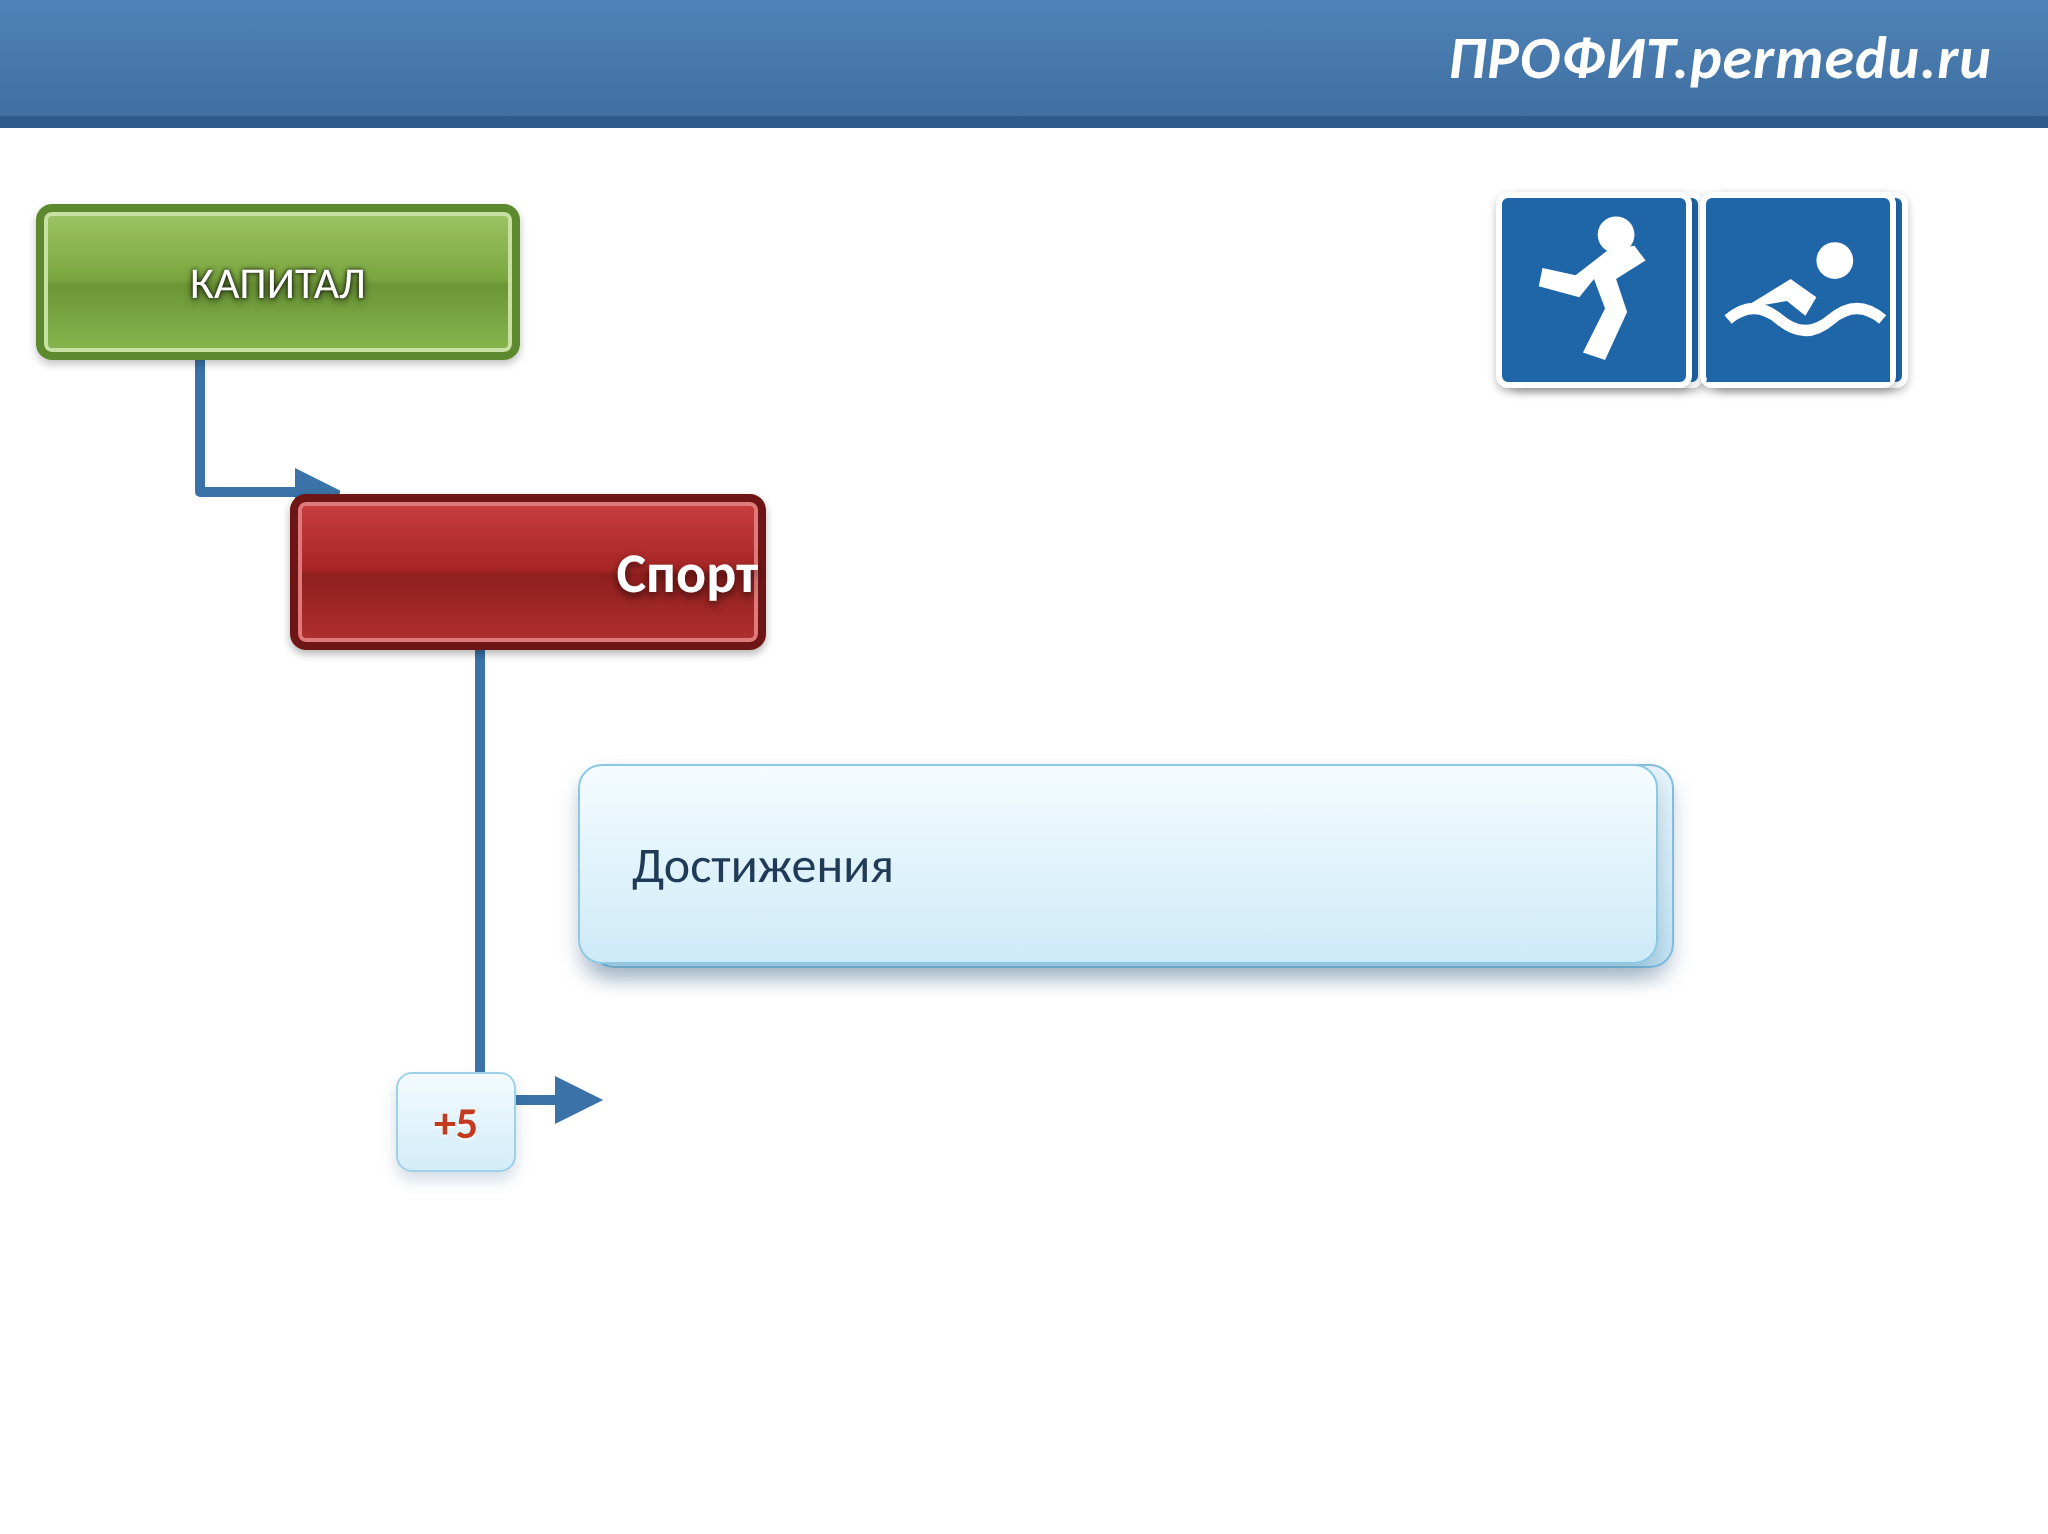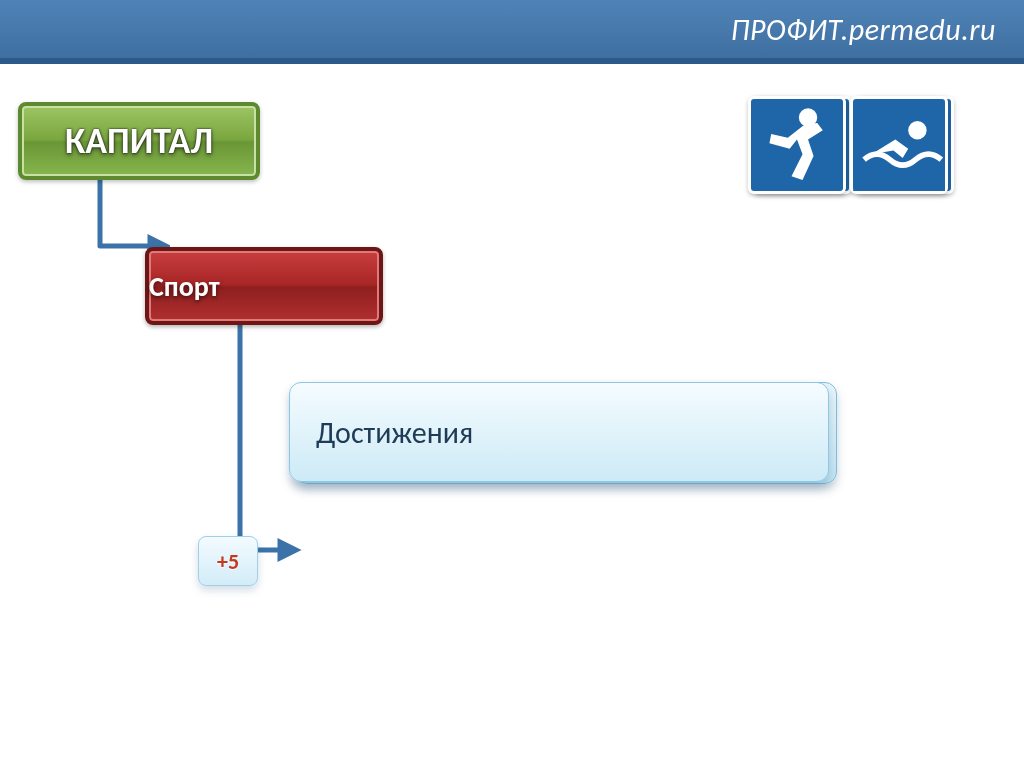--- a/index.html
+++ b/index.html
@@ -1,41 +1,41 @@
 <!DOCTYPE html>
 <html><head>
 <meta charset="utf-8">
 <style>
   html,body{margin:0;padding:0;width:1024px;height:767px;font-family:Calibri,Arial,sans-serif;background:#fff;overflow:hidden}
   .header{background:linear-gradient(#4f83b7,#3f6fa1);height:58px;border-bottom:6px solid #2d5a8a;display:flex;align-items:center;justify-content:flex-end;padding:0 28px}
-  .header-title{color:#fff;font-size:30px;font-style:italic;font-weight:normal;letter-spacing:.5px}
+  .header-title{color:#fff;font-size:30px;font-style:italic;font-weight:bold;letter-spacing:.5px}
   .canvas{position:relative;width:1024px;height:703px}
 
   
   .btn-green{position:absolute;left:18px;top:38px;width:234px;height:70px;border-radius:8px;
     background:linear-gradient(#9dc564,#7aa63f 48%,#6b9636 52%,#86b64e);
     box-shadow:inset 0 0 0 2px #c9e0a5,0 2px 4px rgba(0,0,0,.25);
     border:4px solid #5d8a2f;display:flex;align-items:center;justify-content:center}
-  .btn-green span{font-size:36px;font-weight:bold;color:#fff;text-shadow:0 2px 4px rgba(0,0,0,.5),0 0 2px #000}
+  .btn-green span{font-size:22px;font-weight:normal;color:#fff;text-shadow:0 2px 4px rgba(0,0,0,.5),0 0 2px #000}
 
   
   .btn-red{position:absolute;left:145px;top:183px;width:230px;height:70px;border-radius:8px;
     background:linear-gradient(#c83e3e,#a82626 48%,#8f1f1f 52%,#b12f2f);
     box-shadow:inset 0 0 0 2px #e07a7a,0 2px 4px rgba(0,0,0,.3);
-    border:4px solid #6e1515;display:flex;align-items:center;justify-content:flex-start}
+    border:4px solid #6e1515;display:flex;align-items:center;justify-content:flex-end}
   .btn-red span{font-size:28px;font-weight:bold;color:#fff;text-shadow:0 2px 4px rgba(0,0,0,.6)}
 
   
   .card-wrap{position:absolute;left:289px;width:540px;height:110px}
   .card-back{position:absolute;right:-8px;top:0;width:540px;height:100px;border-radius:12px;
     background:linear-gradient(#e9f5fb,#c2e4f3);border:1px solid #7fbfe0;box-shadow:0 6px 10px rgba(30,80,120,.25)}
   .card-front{position:absolute;left:0;top:0;width:540px;height:100px;border-radius:12px;
     background:linear-gradient(#f5fcff,#cdeaf7);border:1px solid #8cc8e4;box-shadow:0 6px 10px rgba(30,80,120,.25);
     display:flex;align-items:center;padding-left:26px;box-sizing:border-box}
-  .card-front.small-text span{font-size:30px;color:#1f3b57}
+  .card-front.small-text span{font-size:25px;color:#1f3b57}
   .card-front.big-text span{font-size:34px;color:#27415c}
 
   
   .tag5{position:absolute;left:198px;top:472px;width:58px;height:48px;border-radius:8px;
     background:linear-gradient(#f3fbff,#d3ecf8);border:1px solid #9ed0e8;box-shadow:0 4px 8px rgba(30,80,120,.2);
     display:flex;align-items:center;justify-content:center}
   .tag5 span{font-size:22px;font-weight:bold;color:#c43a1f;text-shadow:0 1px 1px #fff}
 
   
   .arrow{position:absolute;stroke:#3b73a8;stroke-width:5;fill:#3b73a8}

